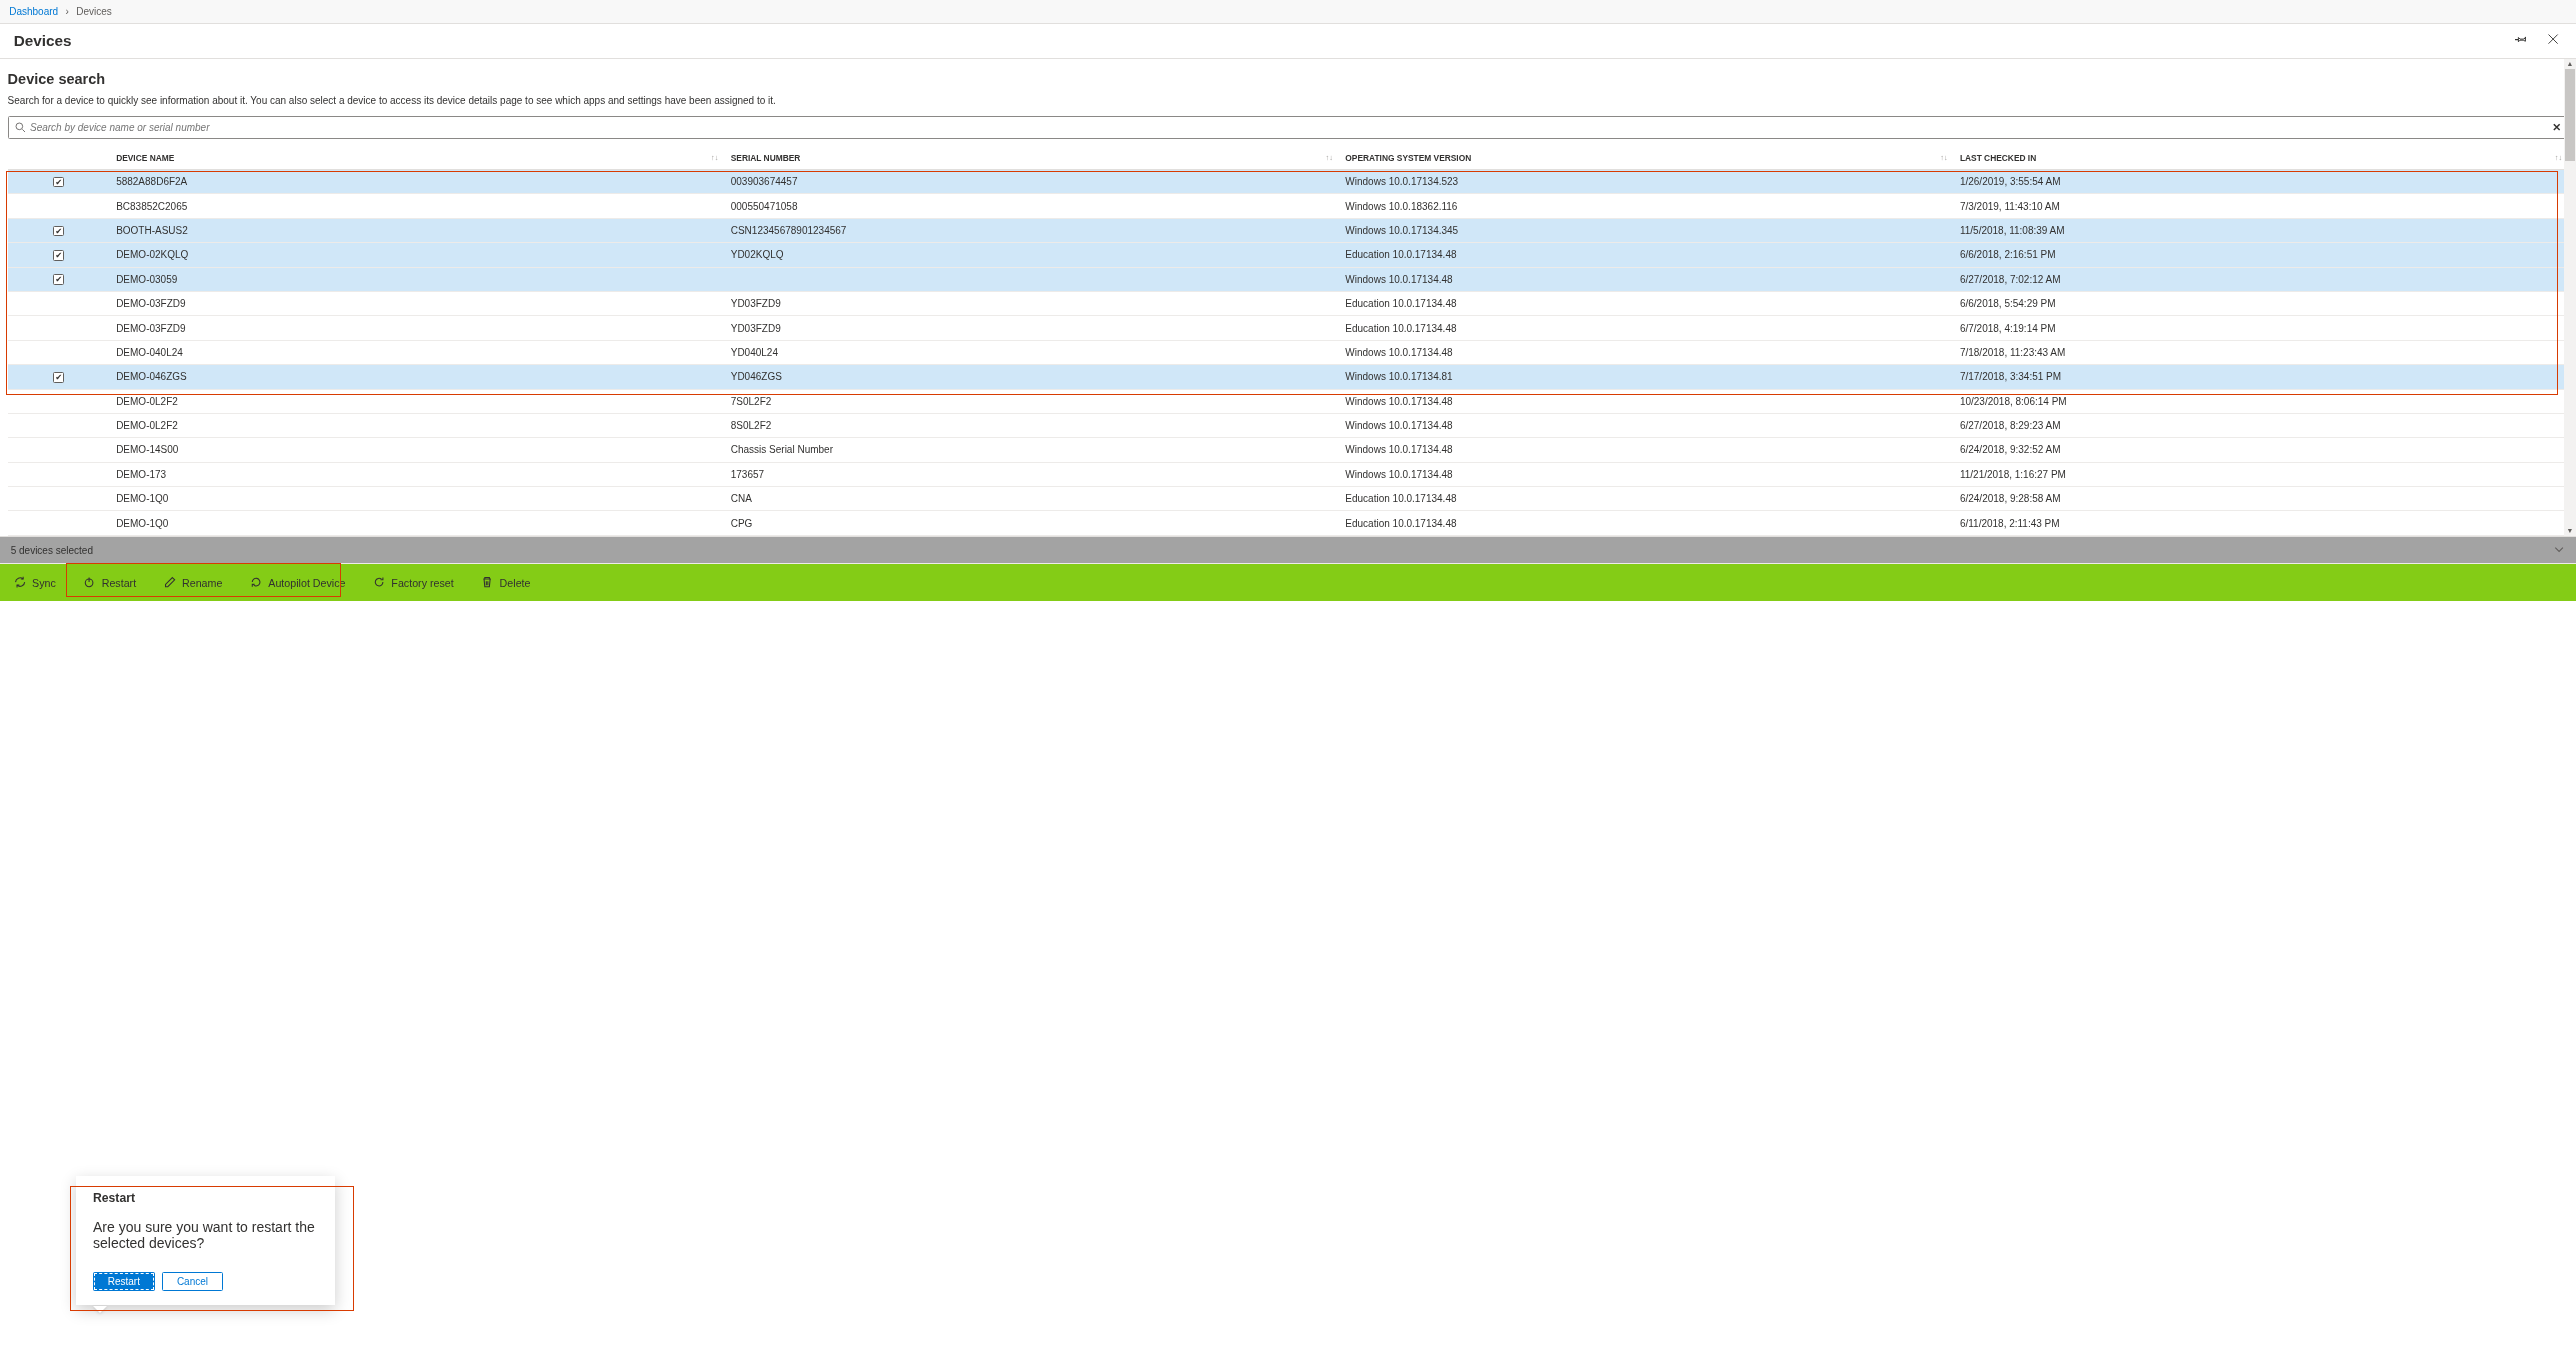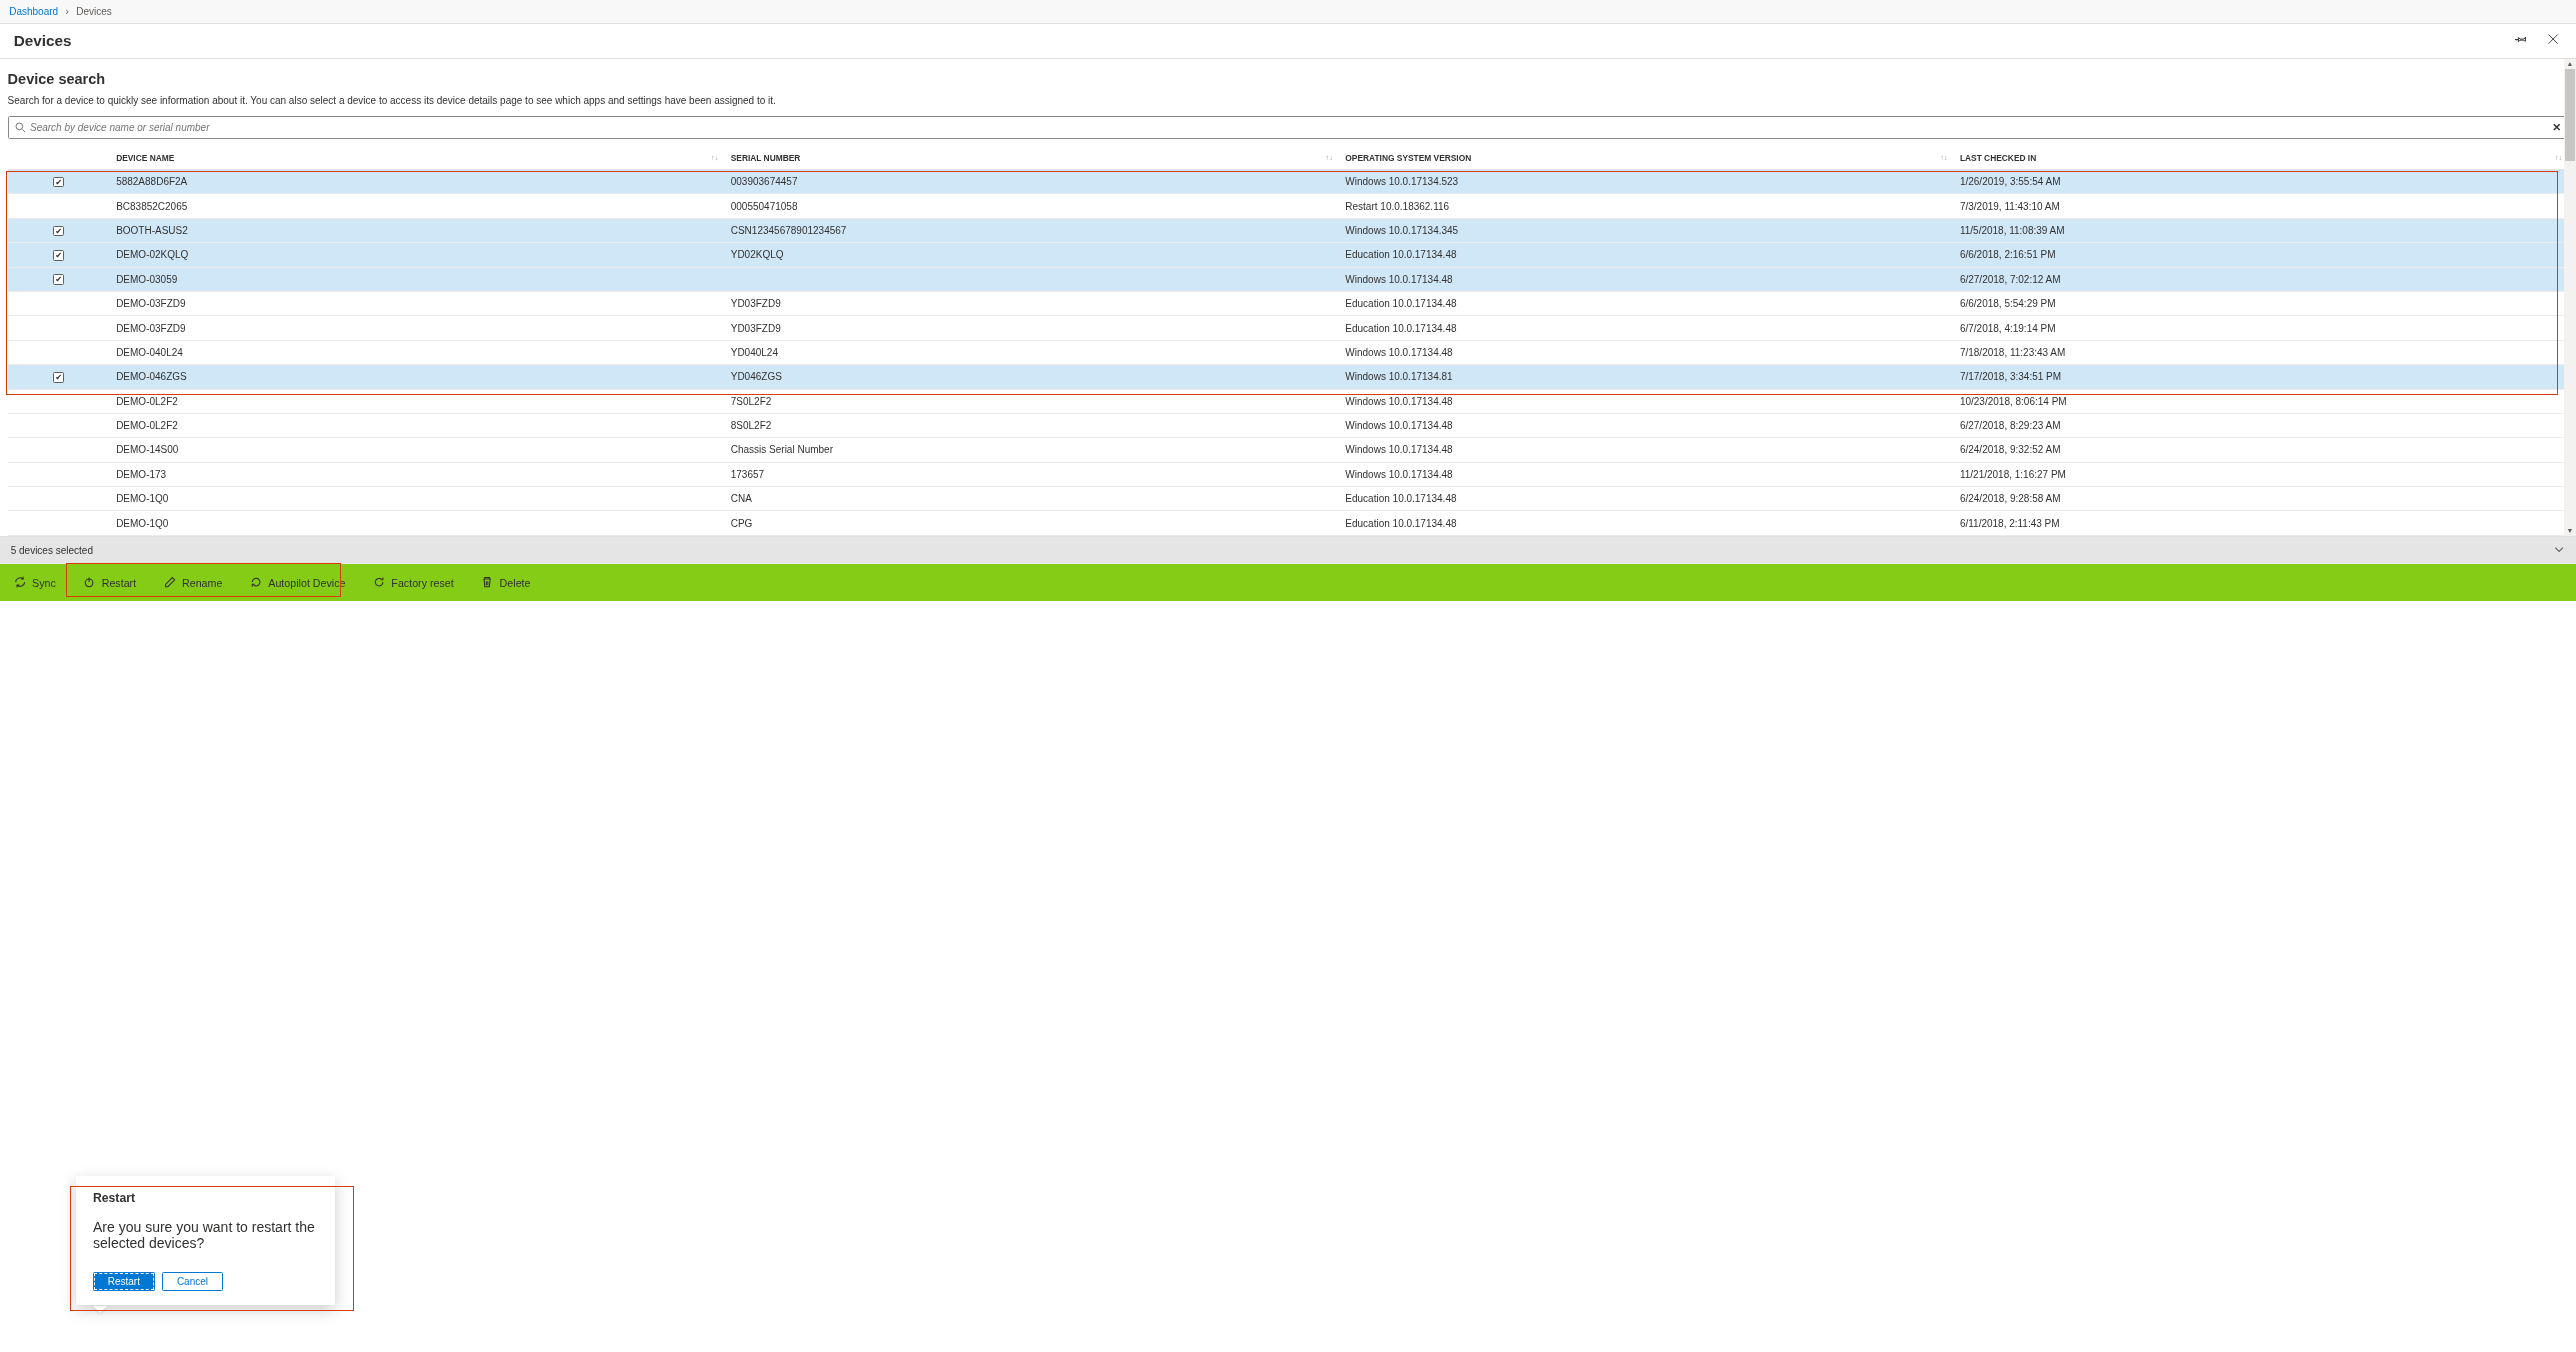--- a/index.html
+++ b/index.html
@@ -31,21 +31,21 @@
   .table thead th .sort { position: absolute; right: 6.1px; color: #a19f9d; font-size: 7.6px; }
   .table tbody tr { border-bottom: 0.8px solid #edebe9; height: 24.4px; }
   .table tbody tr.selected { background: #d0e7f8; }
   .table tbody td { padding: 4.6px 6.1px; font-size: 10px; color: #323130; }
   .table .chk-cell { width: 27.5px; text-align: center; }
   .chk { width: 10.7px; height: 10.7px; border: 0.8px solid #605e5c; display: inline-flex; align-items: center; justify-content: center; font-size: 8.4px; background: #fff; border-radius: 1.5px; }
   .chk.checked::after { content: "✔"; color: #323130; font-size: 8.4px; line-height: 1; }
   
   .highlight-box-1 { border: 1.5px solid #d83b01; position: absolute; pointer-events: none; }
   
-  .status-bar { background: #e5e5e5; border-top: 0.8px solid #e1dfdd; padding: 6.1px 10.7px; display: flex; justify-content: space-between; align-items: center; font-size: 10px; }
+  .status-bar { background: #a3a3a3; border-top: 0.8px solid #e1dfdd; padding: 6.1px 10.7px; display: flex; justify-content: space-between; align-items: center; font-size: 10px; }
   .status-bar .chev { color: #605e5c; }
   
   .action-bar { background: #84cc16; padding: 7.6px 10.7px; display: flex; gap: 21.4px; align-items: center; border-top: 0.8px solid #edebe9; }
   .action-btn { display: flex; align-items: center; gap: 6.1px; background: none; border: none; font-size: 10.7px; color: #323130; cursor: pointer; padding: 4.6px 3.1px; }
   .action-btn .aicon { display: inline-flex; }
   
   .dialog { position: absolute; background: #fff; box-shadow: 0 4.6px 15.3px rgba(0,0,0,0.2); padding: 15.3px 17px 13.7px 17px; width: 259px; }
   .dialog::after { content:""; position:absolute; bottom:-7.6px; left:17px; border:7.6px solid transparent; border-top-color:#fff; border-bottom:none; filter: drop-shadow(0 1.5px 1.5px rgba(0,0,0,0.15)); }
   .dialog h3 { font-size: 12.2px; font-weight: 600; margin-bottom: 13.7px; }
   .dialog p { font-size: 14px; margin-bottom: 21.4px; }
@@ -121,21 +121,21 @@
               <td class="chk-cell"><span class="chk checked"></span></td>
               <td>5882A88D6F2A</td>
               <td>003903674457</td>
               <td>Windows 10.0.17134.523</td>
               <td>1/26/2019, 3:55:54 AM</td>
             </tr>
             <tr>
               <td class="chk-cell"></td>
               <td>BC83852C2065</td>
               <td>000550471058</td>
-              <td>Restart 10.0.18362.116</td>
+              <td>Windows 10.0.18362.116</td>
               <td>7/3/2019, 11:43:10 AM</td>
             </tr>
             <tr class="selected">
               <td class="chk-cell"><span class="chk checked"></span></td>
               <td>BOOTH-ASUS2</td>
               <td>CSN12345678901234567</td>
               <td>Windows 10.0.17134.345</td>
               <td>11/5/2018, 11:08:39 AM</td>
             </tr>
             <tr class="selected">

